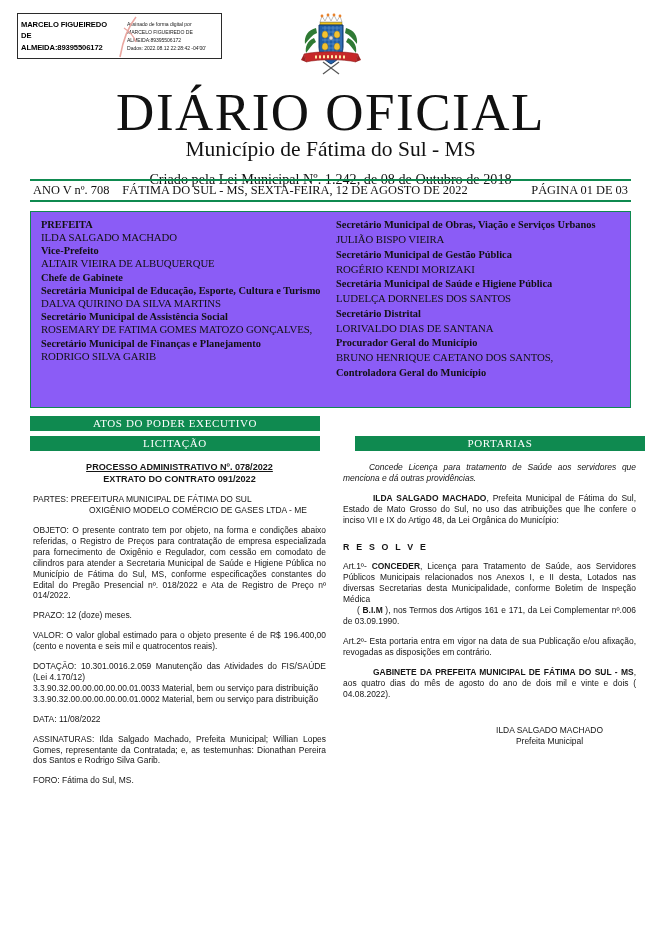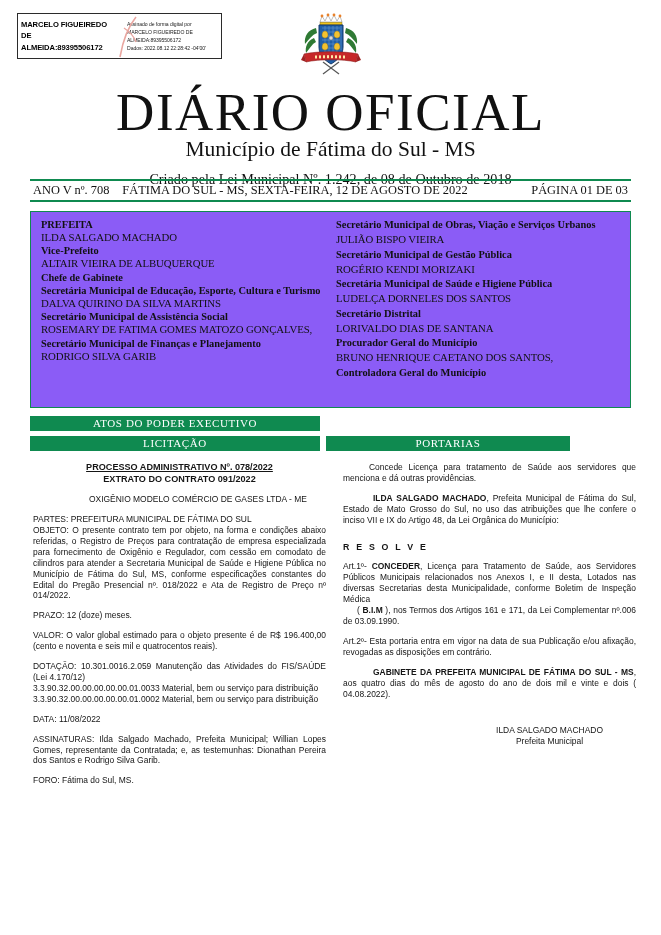--- a/index.html
+++ b/index.html
@@ -181,44 +181,44 @@
     width: 290px;
   }
   .banner-licitacao {
     position: absolute;
     left: 30px;
     top: 436px;
     width: 290px;
   }
   .banner-portarias {
     position: absolute;
-    left: 326px;
+    left: 355px;
     top: 436px;
-    width: 244px;
+    width: 290px;
   }
 
   
   .col {
     position: absolute;
     top: 462px;
     width: 293px;
     font-family: "Liberation Sans", sans-serif;
     font-size: 8.45px;
     line-height: 10.9px;
     color: #151515;
     text-align: justify;
   }
   .col-left  { left: 33px; }
   .col-right { left: 343px; }
 
   .p { margin: 0 0 9px 0; }
   .p.tight { margin-bottom: 0; }
   .b { font-weight: bold; }
   .u { text-decoration: underline; }
-  .i { }
+  .i { font-style: italic; }
   .nowrapline { text-align: left; }
   .indent-first { text-indent: 26px; }
   .head-center {
     text-align: center;
     font-weight: bold;
     font-size: 9.1px;
     line-height: 11.6px;
   }
   .resolve {
     font-weight: bold;
@@ -353,22 +353,22 @@
   <div class="banner banner-atos">ATOS DO PODER EXECUTIVO</div>
   <div class="banner banner-licitacao">LICITAÇÃO</div>
   <div class="banner banner-portarias">PORTARIAS</div>
 
   <div class="col col-left">
     <div class="p tight head-center">
       <span class="u">PROCESSO ADMINISTRATIVO Nº. 078/2022</span>
     </div>
     <div class="p head-center">EXTRATO DO CONTRATO 091/2022</div>
 
+    <div class="p tight nowrapline">PARTES: PREFEITURA MUNICIPAL DE FÁTIMA DO SUL</div>
     <div class="p partes-line2">OXIGÊNIO MODELO COMÉRCIO DE GASES LTDA - ME</div>
-    <div class="p tight nowrapline">PARTES: PREFEITURA MUNICIPAL DE FÁTIMA DO SUL</div>
 
     <div class="p">OBJETO: O presente contrato tem por objeto, na forma e condições abaixo referidas, o Registro de Preços para contratação de empresa especializada para fornecimento de Oxigênio e Regulador, com cessão em comodato de cilindros para atender a Secretaria Municipal de Saúde e Higiene Pública no Município de Fátima do Sul, MS, conforme especificações constantes do Edital do Pregão Presencial nº. 018/2022 e Ata de Registro de Preço nº 014/2022.</div>
     <div class="p nowrapline">PRAZO:  12 (doze) meses.</div>
     <div class="p">VALOR:  O valor global estimado para o objeto presente é de R$ 196.400,00 (cento e noventa e seis mil e quatrocentos reais).</div>
 
     <div class="p tight">DOTAÇÃO:          10.301.0016.2.059 Manutenção das Atividades do FIS/SAÚDE (Lei 4.170/12)</div>
     <div class="p tight">3.3.90.32.00.00.00.00.00.01.0033 Material, bem ou serviço para distribuição</div>
     <div class="p">3.3.90.32.00.00.00.00.00.01.0002 Material, bem ou serviço para distribuição</div>
 
     <div class="p nowrapline">DATA:   11/08/2022</div>

